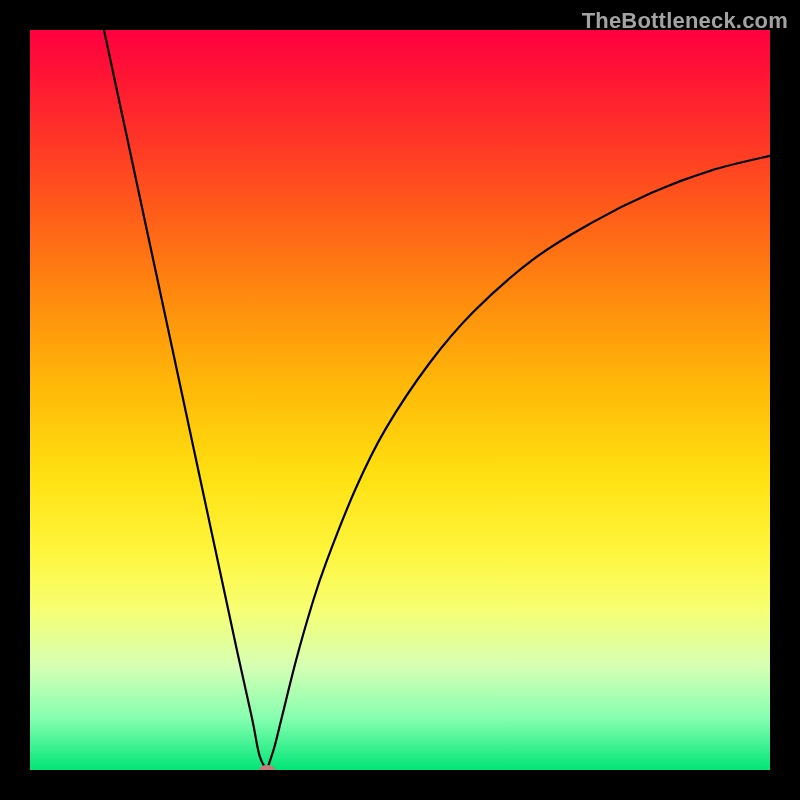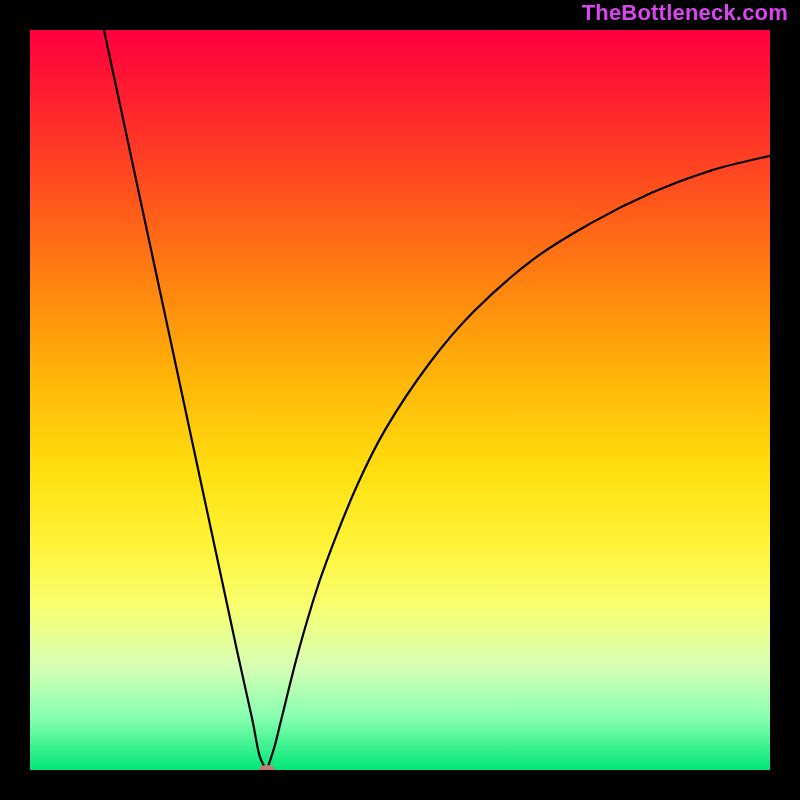--- a/index.html
+++ b/index.html
@@ -12,23 +12,23 @@
     overflow: hidden;
   }
   .outer {
     position: relative;
     width: 800px;
     height: 800px;
     background: #000;
   }
   .watermark {
     position: absolute;
-    top: 0;
+    top: 8px;
     right: 12px;
-    color: #d946ef;
+    color: #a3a3a3;
     font-size: 22px;
     font-weight: 600;
     letter-spacing: 0.2px;
     z-index: 10;
   }
   .plot {
     position: absolute;
     left: 30px;
     top: 30px;
     width: 740px;

